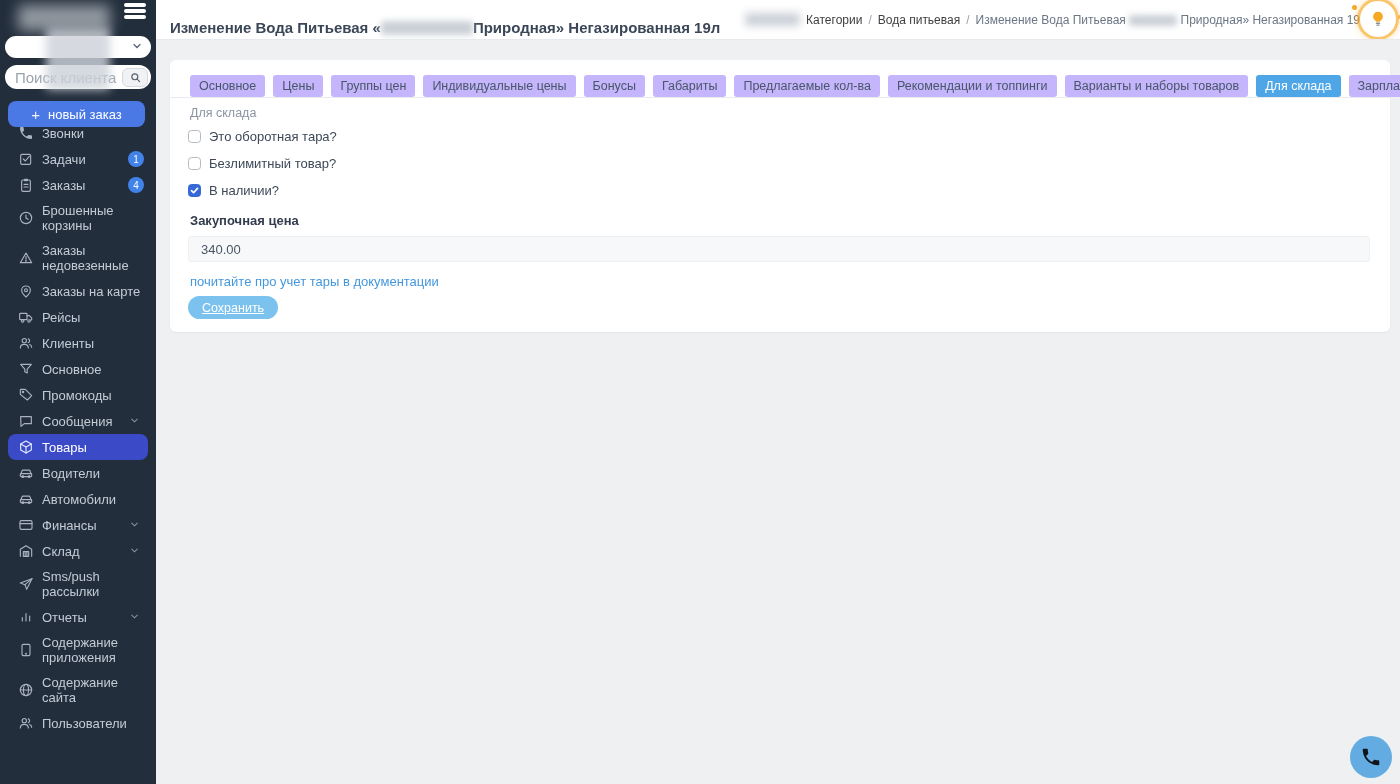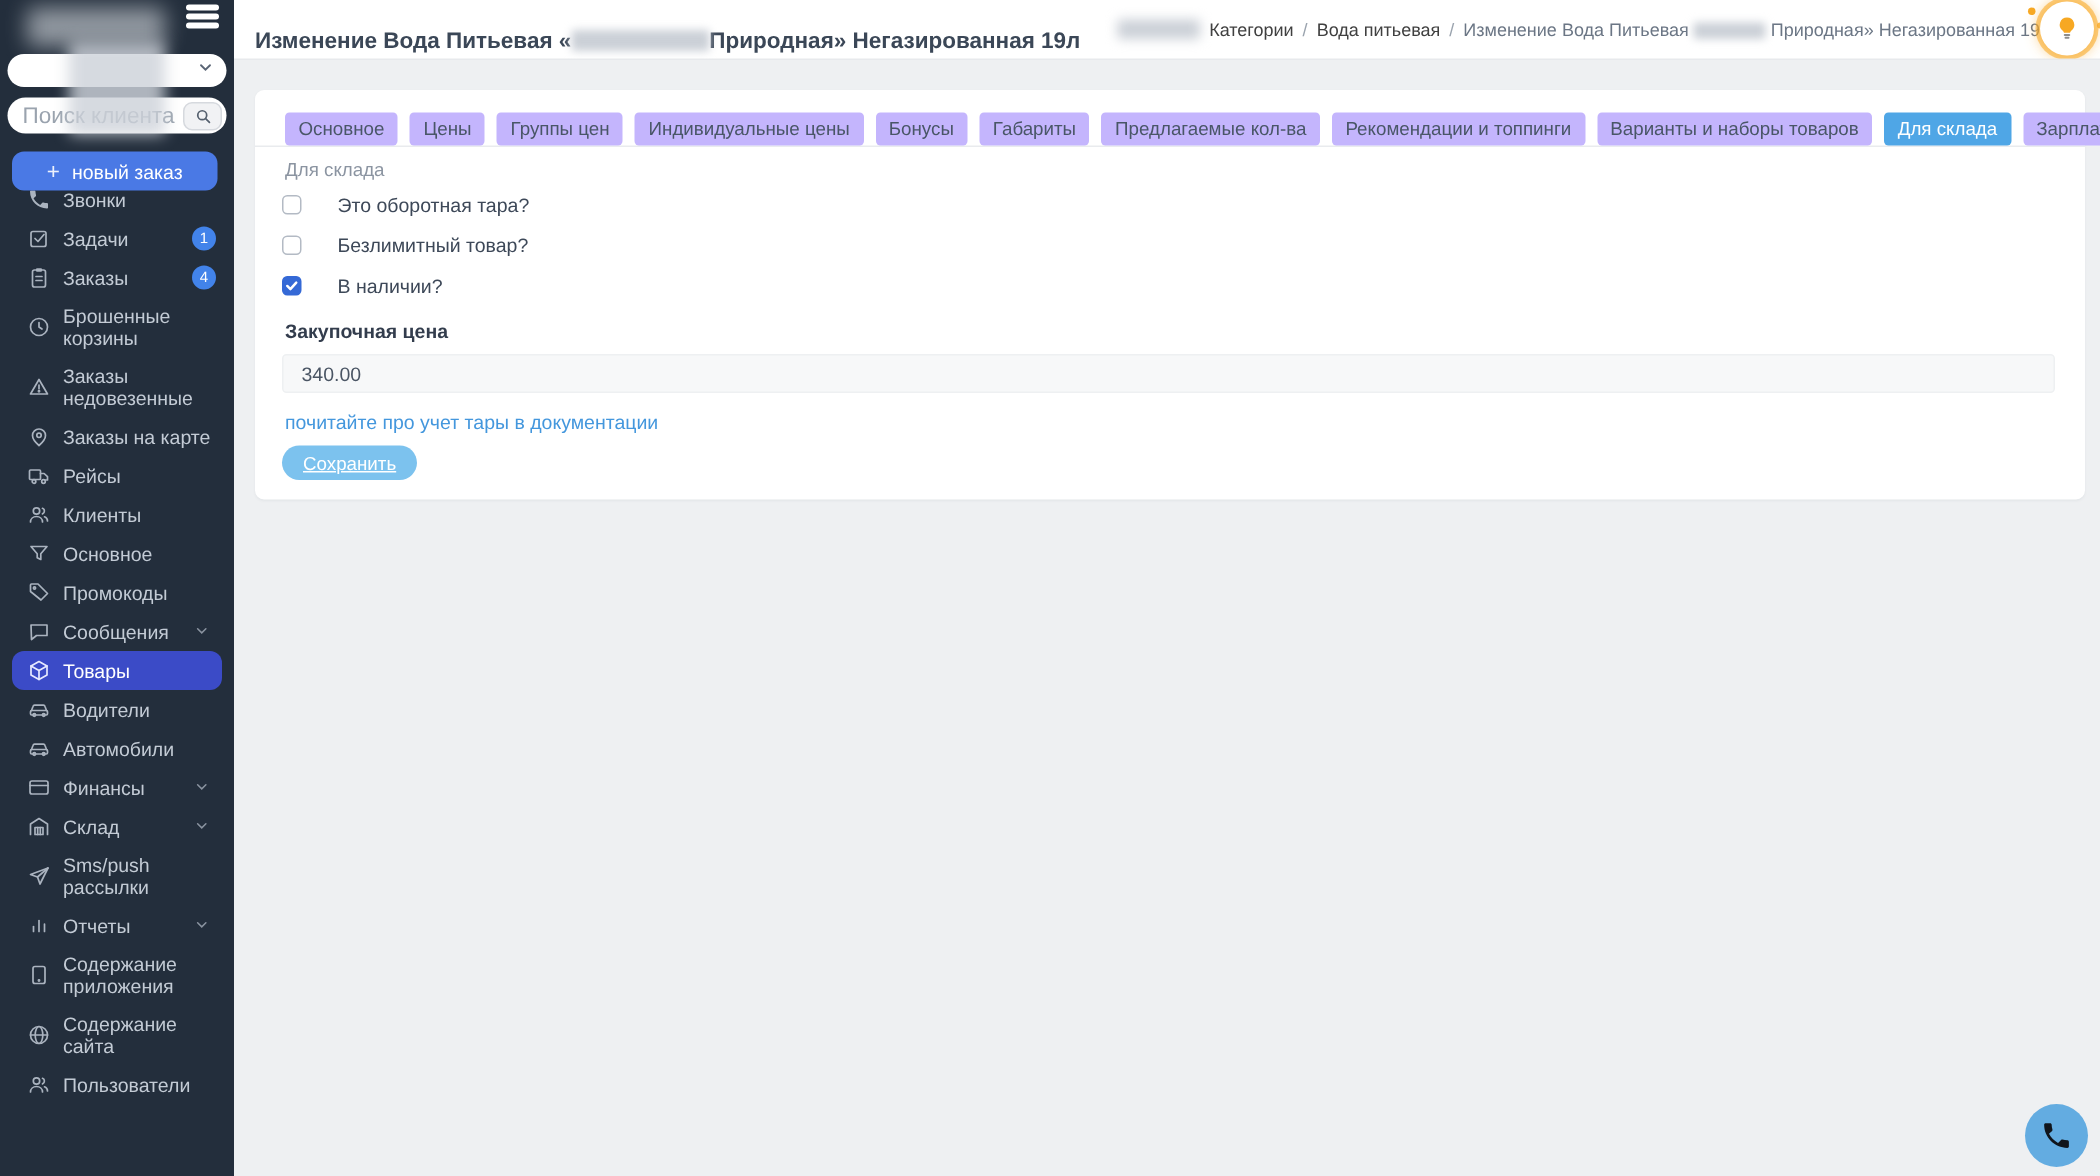--- a/index.html
+++ b/index.html
@@ -102,21 +102,21 @@
   .tabs-wrap { padding:15px 20px 0; border-bottom:1px solid #e9ebee; display:flex; flex-wrap:nowrap; gap:8px; }
   .tab {
     flex:0 0 auto; height:22px; padding:0 9px; background:#c4b5fd; border:0; border-radius:3px;
     font-size:12.5px; font-family:inherit; color:#495667; cursor:pointer;
     display:flex; align-items:center; margin-bottom:0;
   }
   .tab.active { background:#4fa6e6; color:#fff; }
 
   .form { padding:8px 20px 13px 18px; }
   .section-label { font-size:12.5px; color:#8b94a1; margin:0 0 9px 2px; }
-  .cb-row { display:flex; align-items:center; gap:24px; margin-bottom:12px; cursor:pointer; }
+  .cb-row { display:flex; align-items:center; gap:8px; margin-bottom:12px; cursor:pointer; }
   .cb {
     width:13px; height:13px; border:1.5px solid #b3bac4; border-radius:3.5px; background:#fff;
     display:flex; align-items:center; justify-content:center; flex:0 0 auto;
   }
   .cb.checked { background:#3569d6; border-color:#3569d6; color:#fff; }
   .cb.checked svg { width:9px; height:9px; }
   .cb-label { font-size:13px; color:#3d4858; }
   .price-label { font-size:13px; font-weight:700; color:#333d4d; margin:15px 0 8px 2px; }
   .price-input {
     width:100%; height:26px; background:#f7f8f9; border:1px solid #eef0f2; border-radius:3px;

